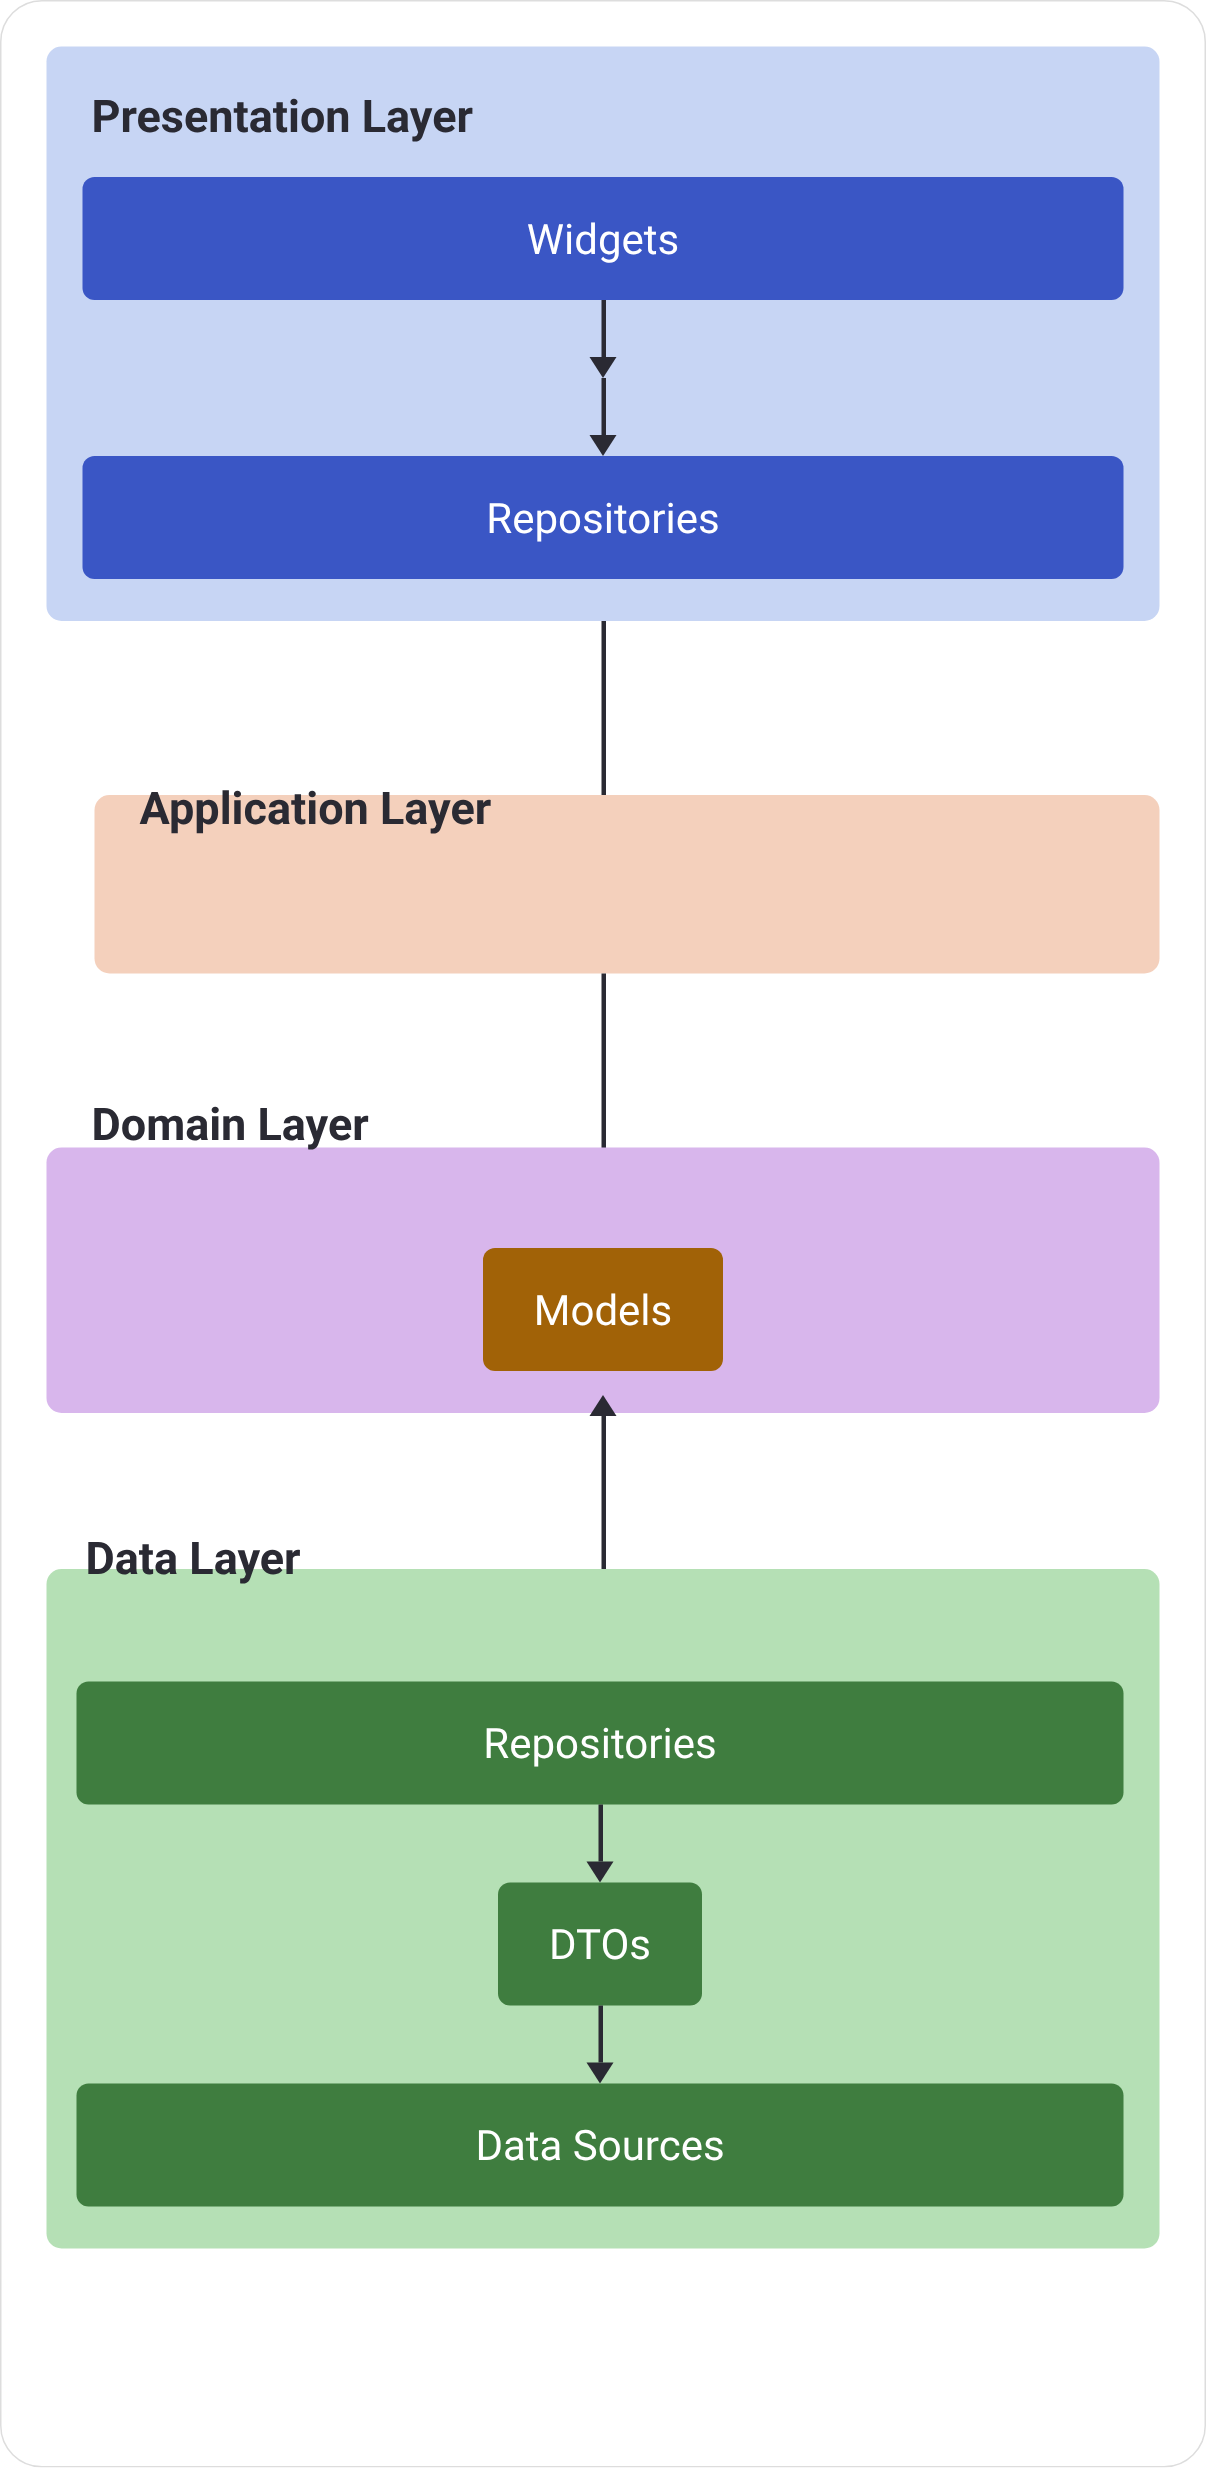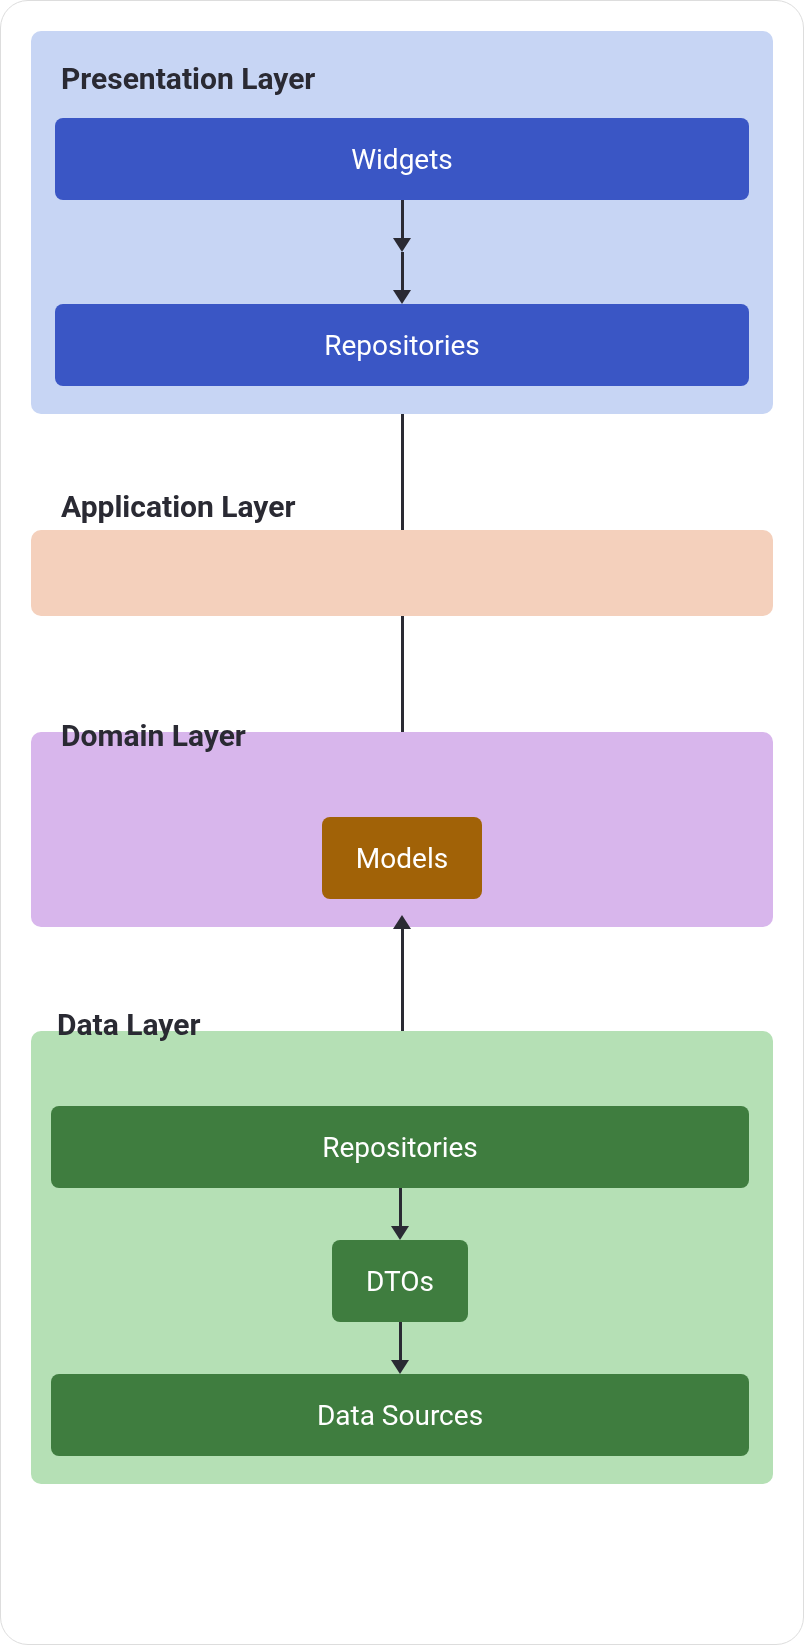--- a/index.html
+++ b/index.html
@@ -107,30 +107,30 @@
         <div class="head-down"></div>
     </div>
     <div class="box full">Repositories</div>
   </div>
 
   <div class="arrow tall" style="align-self:center;">
     <div class="line"></div>
       <div class="head-down"></div>
   </div>
 
-  <div class="layer application" style="margin-top:-16px; padding-top:5px;">
+  <div class="layer application" style="margin-top:-16px; padding-top:38px;margin-left:32px;">
     <div class="layer-title" style="margin-top:-46px; margin-bottom:64px;">Application Layer</div>
   </div>
 
   <div class="arrow tall" style="align-self:center;">
     <div class="line"></div>
       <div class="head-down"></div>
   </div>
 
-  <div class="layer domain" style="margin-top:-16px; padding-top:32px;">
+  <div class="layer domain" style="margin-top:-16px; padding-top:14px;">
     <div class="layer-title" style="margin-top:-46px; margin-bottom:64px;">Domain Layer</div>
     <div class="box small">Models</div>
   </div>
 
   <div class="arrow tall" style="align-self:center; margin-top:-12px;">
     <div class="head-up"></div>
       <div class="line"></div>
   </div>
 
   <div class="layer data" style="margin-top:-16px; padding-top:22px;">

